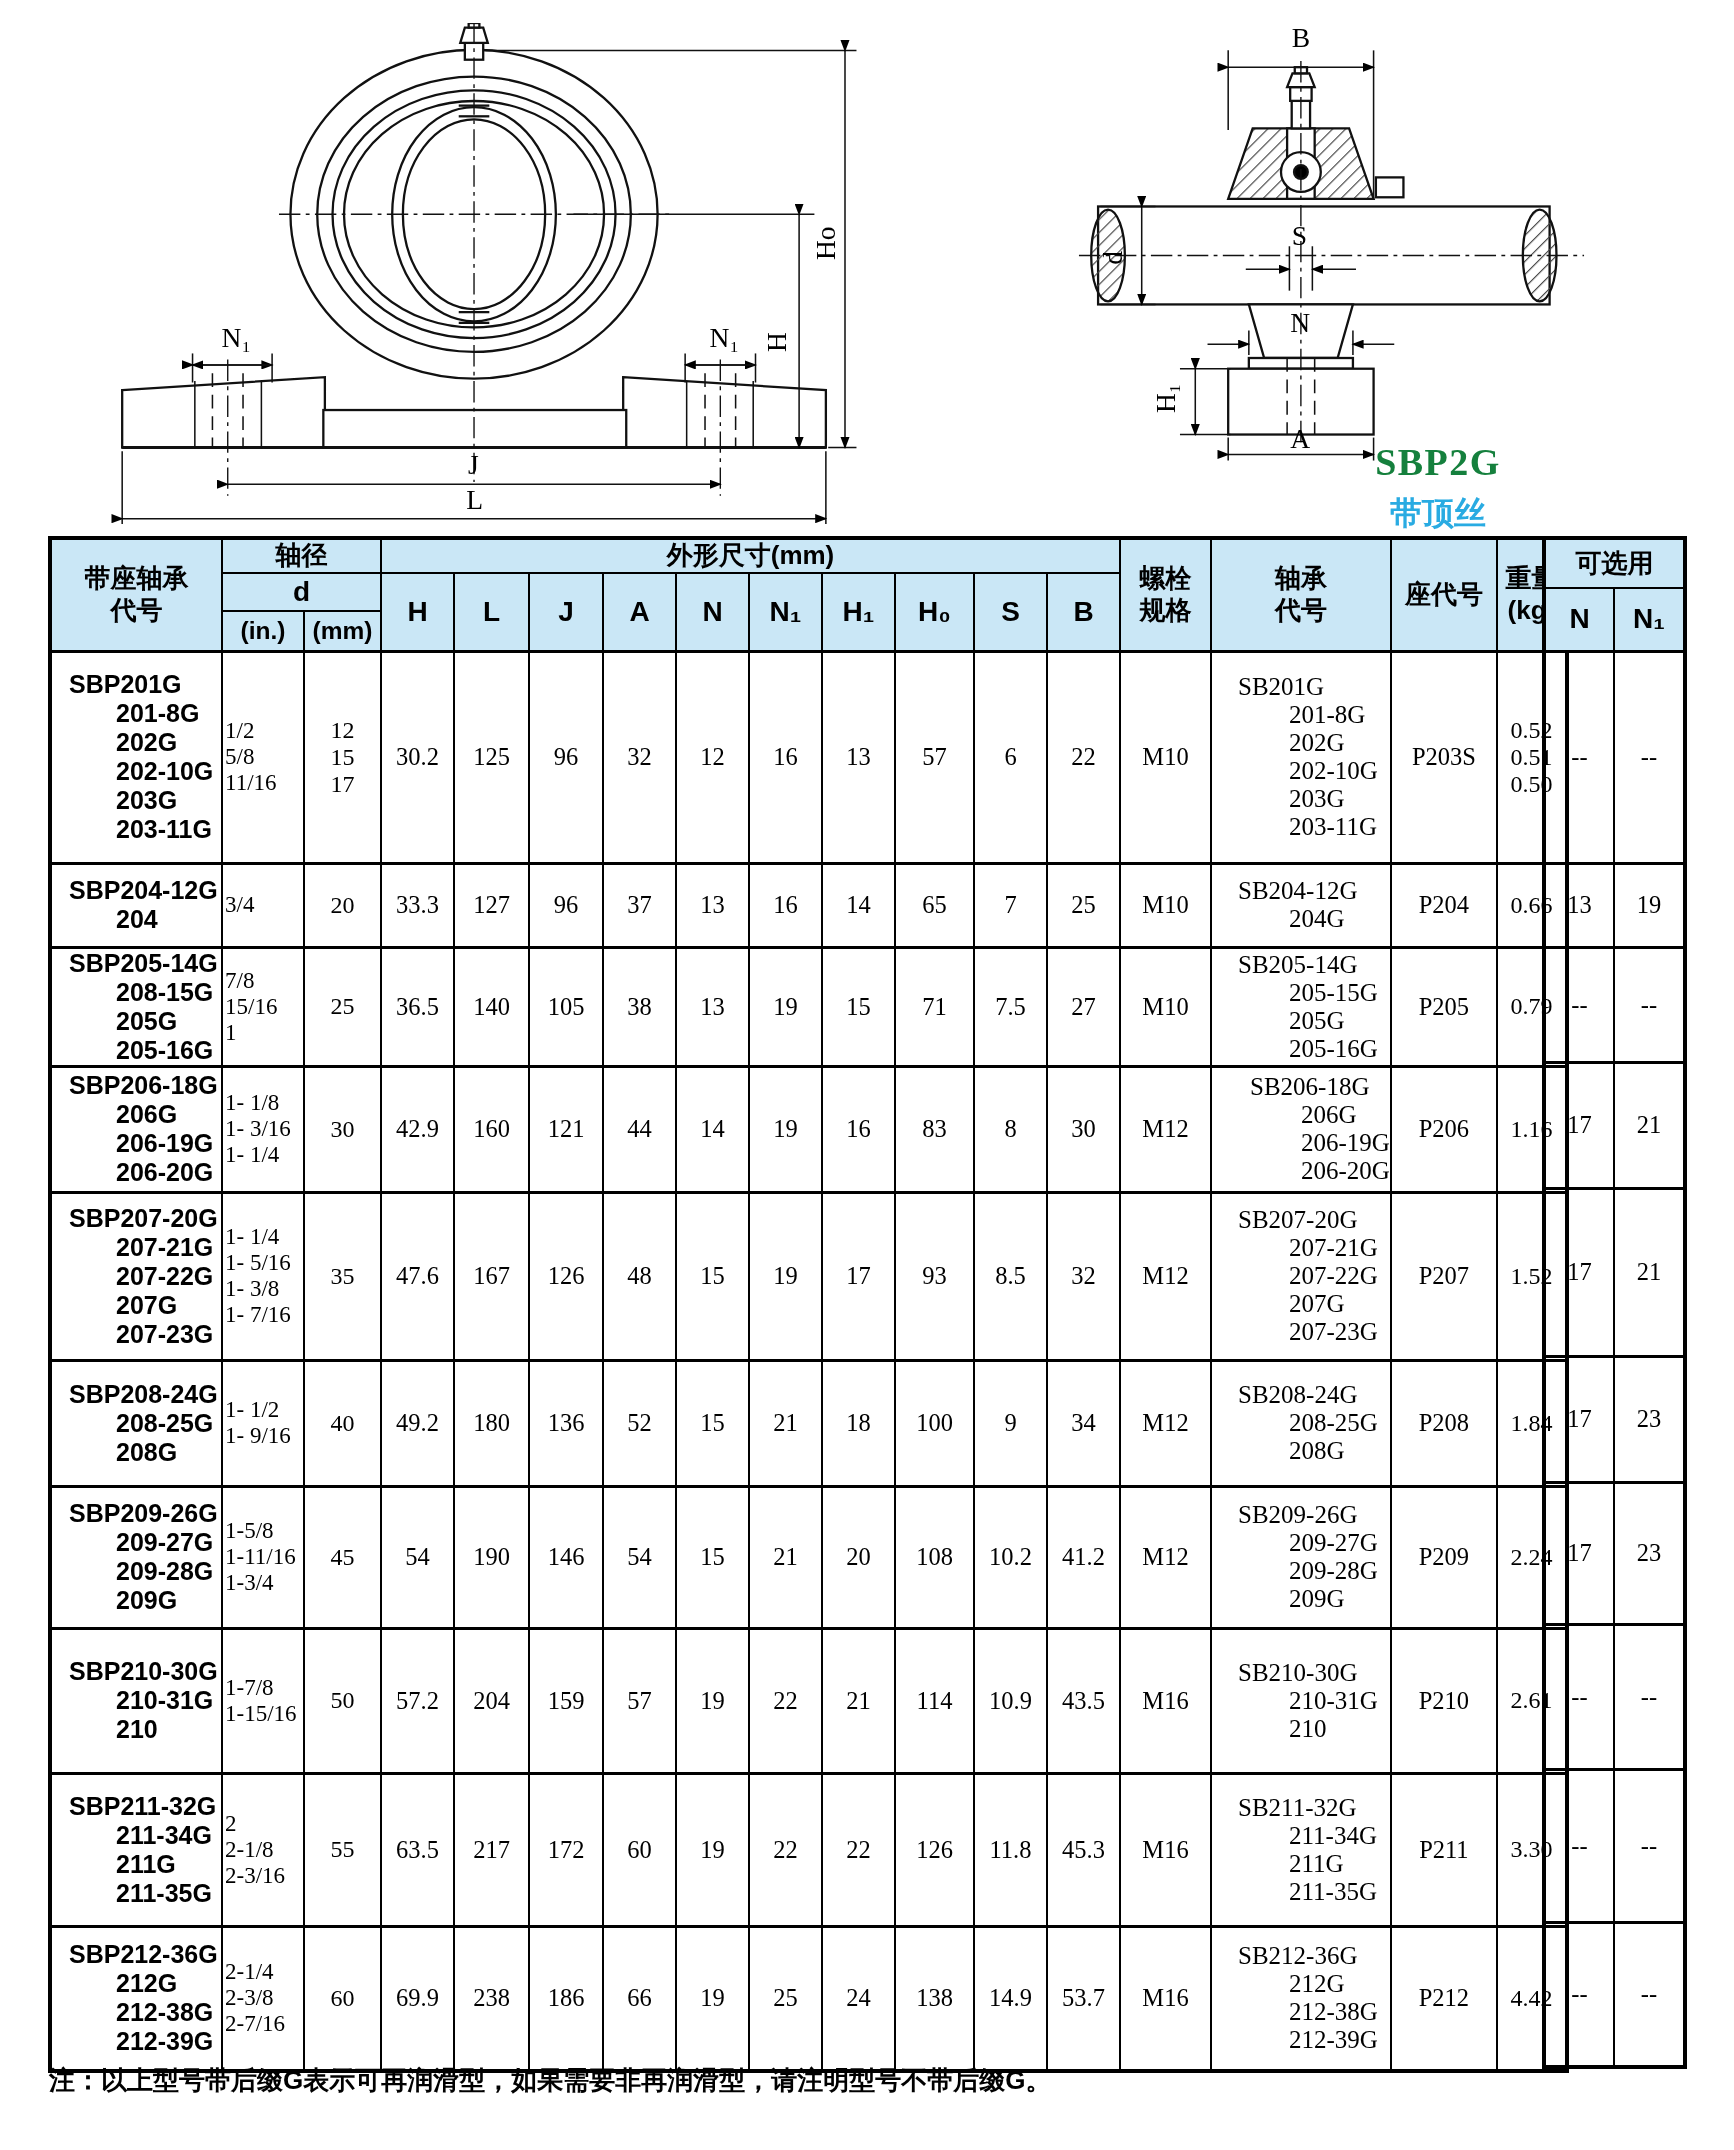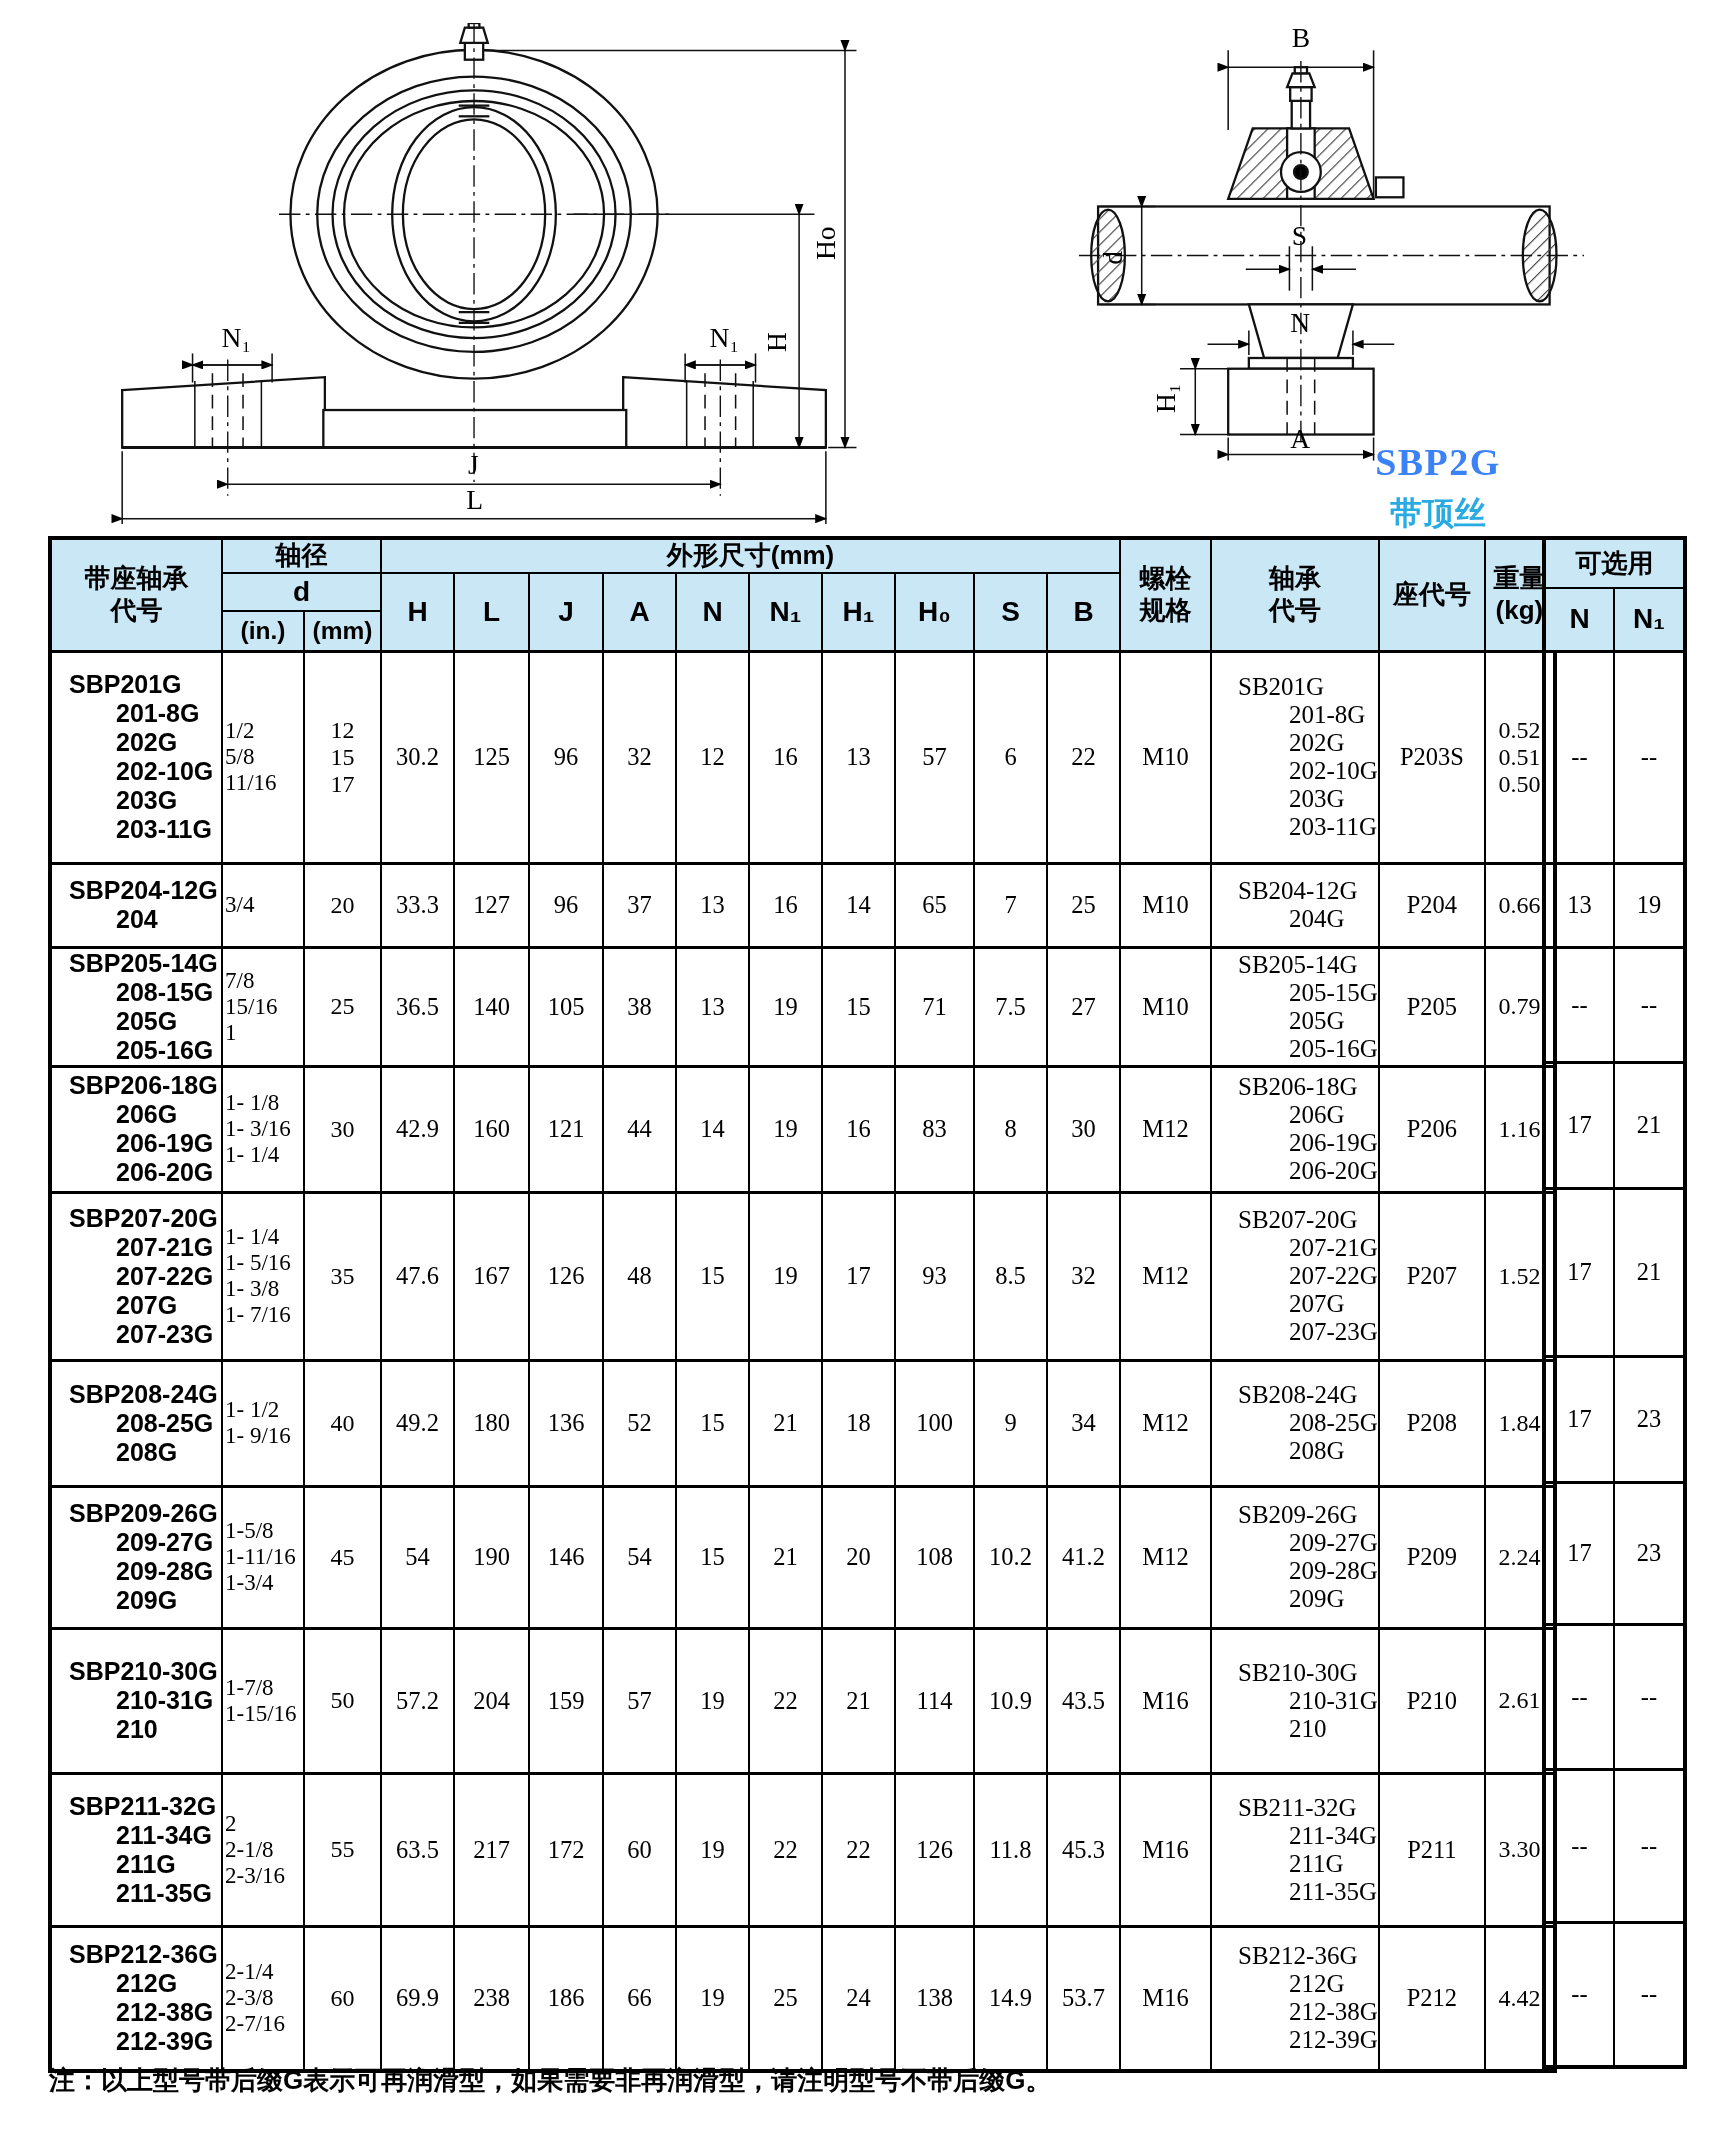--- a/index.html
+++ b/index.html
@@ -207,21 +207,21 @@
     <text x="86" y="326" transform="rotate(-90 86 326)">d</text>
     <text x="308" y="300">S</text>
     <text x="306" y="414">N</text>
     <text x="156" y="520" transform="rotate(-90 156 520)">H₁</text>
     <text x="306" y="566">A</text>
   </g>
 </svg>
 </div>
 
 <div class="caption">
-  <div class="model" style="color:#3b82f6;">SBP2G</div>
+  <div class="model" style="color:#15803d;">SBP2G</div>
   <div class="note" style="color:#29abe2;">带顶丝</div>
 </div>
 
 <table class="main-table">
   <colgroup>
     <col style="width:172px">
         <col style="width:82px">
         <col style="width:77px">
     <col style="width:73px">
         <col style="width:75px">
@@ -467,21 +467,21 @@
           <td class="center-cell">121</td>
           <td class="center-cell">44</td>
           <td class="center-cell">14</td>
           <td class="center-cell">19</td>
           <td class="center-cell">16</td>
           <td class="center-cell">83</td>
           <td class="center-cell">8</td>
           <td class="center-cell">30</td>
           <td class="center-cell">M12</td>
           <td class="bearing-cell">
-            <div class="stack" style="height: 100%;">
+            <div class="stack" style="height: 100%; margin-left: 12px;">
               <div class="ln">SB206-18G</div>
               <div class="ln ind">206G</div>
               <div class="ln ind">206-19G</div>
               <div class="ln ind">206-20G</div>
             </div>
           </td>
           <td class="center-cell">P206</td>
           <td class="weight-cell">
             <div class="stack" style="height: 100%;">
               <div class="ln">1.16</div>

